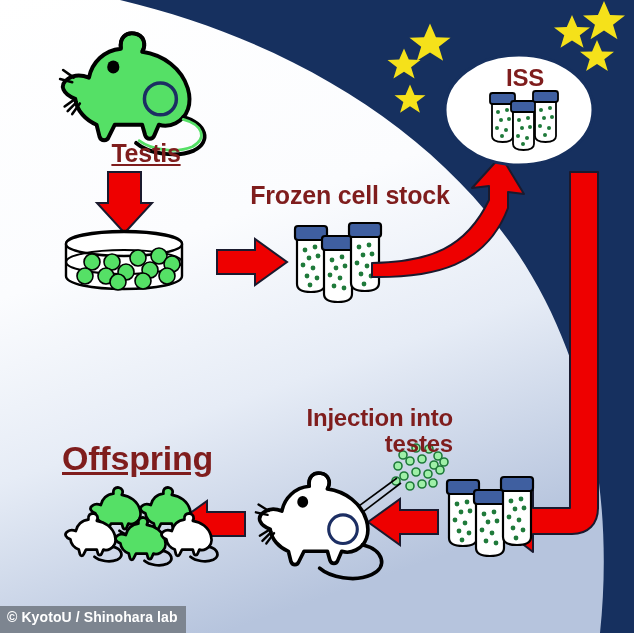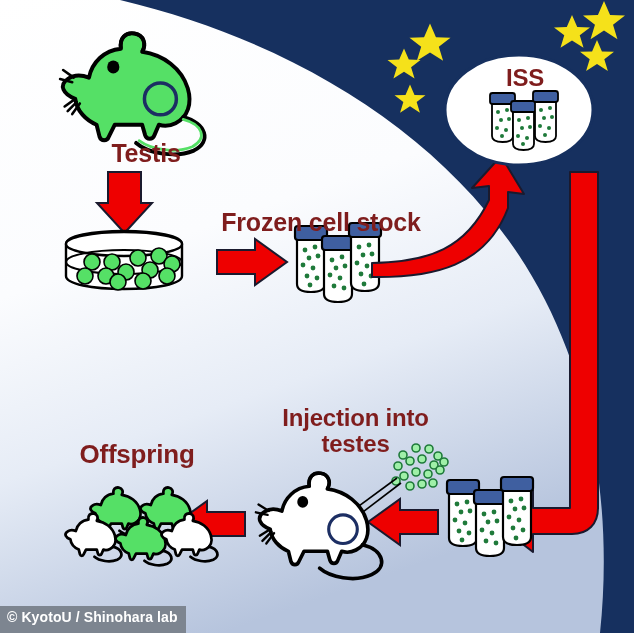--- a/index.html
+++ b/index.html
@@ -26,26 +26,26 @@
   .lbl {
     position: absolute;
     font-family: "Liberation Sans", sans-serif;
     font-weight: bold;
     color: #7f1d1d;
     text-align: center;
     line-height: 1.08;
     white-space: pre;
     letter-spacing: -0.2px;
   }
-  #label-testis      { left: 86px;  top: 140px; width: 120px; font-size: 25px; }
+  #label-testis      { left: 86px;  top: 140px; width: 120px; font-size: 25px; text-decoration: underline; }
   #label-culture     { left: 18px;  top: 290px; width: 225px; font-size: 25px; }
-  #label-frozen      { left: 211px; top: 182px; width: 220px; font-size: 25px; margin-top: 27px; }
+  #label-frozen      { left: 240px; top: 182px; width: 220px; font-size: 25px; }
   #label-iss         { left: 480px; top: 65px;  width: 90px;  font-size: 24px; }
-  #label-injection   { left: 258px; top: 405px; width: 195px; font-size: 24px; }
-  #label-offspring   { left: 62px;  top: 440px; width: 150px; font-size: 26px; }
+  #label-injection   { left: 258px; top: 405px; width: 195px; font-size: 24px; text-align: right; }
+  #label-offspring   { left: 62px;  top: 440px; width: 150px; font-size: 34px; text-decoration: underline; }
 
   #credit-bar {
     position: absolute;
     left: 0px;
     top: 606px;
     height: 22px;
     padding: 0 8px 8px 7px;
     display: flex;
     align-items: center;
     background: #7d8590;

